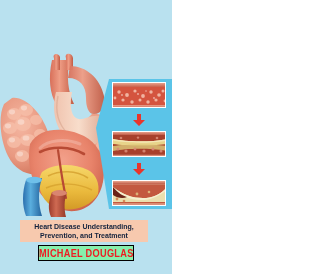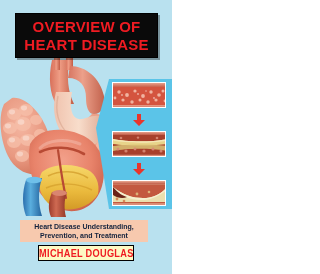--- a/index.html
+++ b/index.html
@@ -120,21 +120,21 @@
     text-align: center;
   }
 
   
   #author-band {
     position: absolute;
     left: 38px;
     top: 245px;
     width: 96px;
     height: 16px;
-    background: #fef9c3;
+    background: #86efac;
     border: 1px solid #000;
     display: flex;
     align-items: center;
     justify-content: center;
     box-sizing: border-box;
   }
   #author-name {
     color: #ef1b22;
     font-weight: bold;
     font-size: 10px;
@@ -250,24 +250,20 @@
     <path d="M62 98 C64 112 66 128 70 146" stroke="#b84a34" stroke-width="2.2" fill="none" stroke-linecap="round"></path>
 
     <path d="M44 96 C52 88 70 86 84 92" stroke="#ffffff" stroke-width="3" fill="none" opacity="0.22" stroke-linecap="round"></path>
 
     <path d="M30 128 C26 140 26 154 30 164 L46 164 C42 152 42 138 46 126 Z" fill="url(#gVein)"></path>
     <ellipse cx="38" cy="128" rx="8" ry="3.2" fill="#6fc0ea"></ellipse>
     <path d="M56 140 C52 150 52 158 55 165 L70 165 C68 157 68 148 71 140 Z" fill="url(#gVeinRed)"></path>
     <ellipse cx="63.5" cy="141" rx="7.5" ry="3" fill="#d98570"></ellipse>
   </svg>
 
-  <div id="title-banner">
-    <div class="title-line">OVERVIEW OF</div>
-    <div class="title-line">HEART DISEASE</div>
-  </div>
 
   <div id="artery-callout">
 
     <svg id="callout-wedge" viewBox="0 0 76 136" xmlns="http://www.w3.org/2000/svg" preserveAspectRatio="none">
       <path d="M0 52 L13 3 L76 3 L76 133 L13 133 Z" fill="#5bc4e8"></path>
     </svg>
 
     <div id="artery-panels">
 
       <div class="artery-panel">

